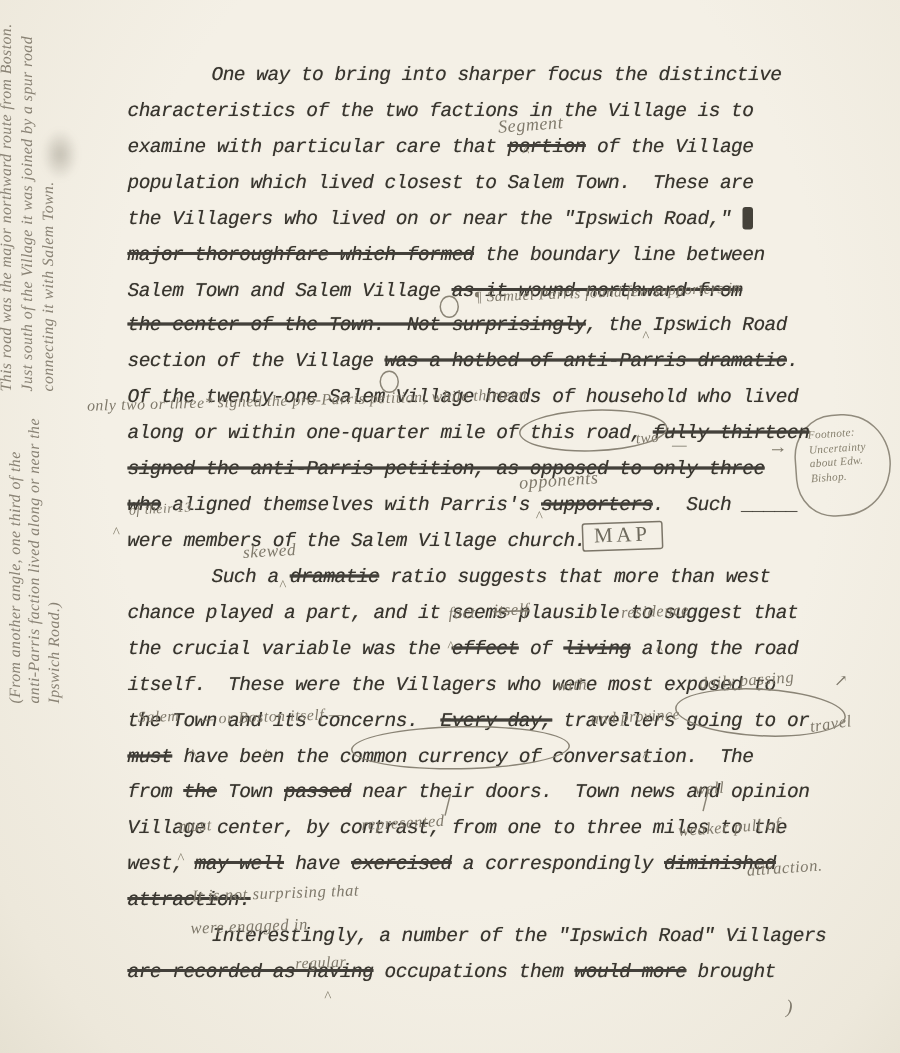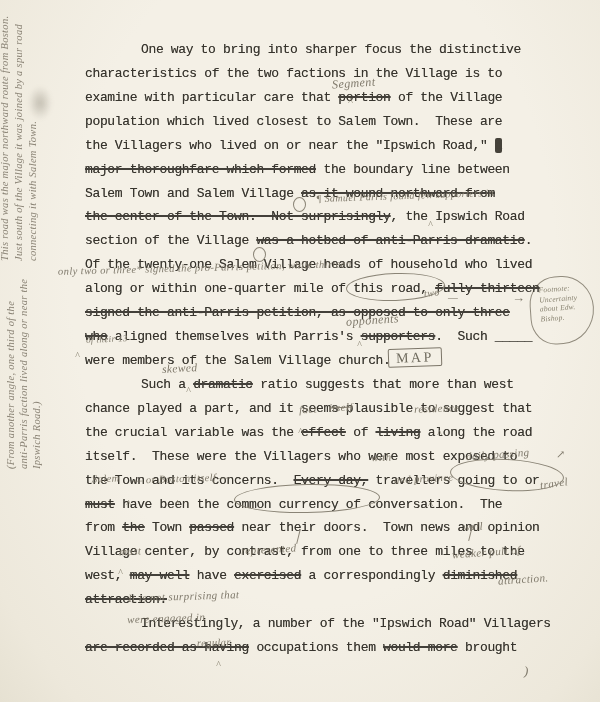--- a/index.html
+++ b/index.html
@@ -8,21 +8,21 @@
     position:relative;width:600px;height:702px;overflow:hidden;
     background:radial-gradient(ellipse at 52% 38%, #f4f0e6 55%, #ede8db 88%, #e6e1d2 100%);
   }
   
   .typescript{
     position:absolute;left:85px;top:38px;width:470px;
     font-family:"Liberation Mono","DejaVu Sans Mono",monospace;
     font-size:13px;letter-spacing:-0.35px;color:#37342d;
     text-shadow:0 0 0.5px rgba(40,38,32,0.55);
   }
-  .tline{height:23.93px;line-height:23.93px;white-space:pre;}
+  .tline{height:23.93px;line-height:23.93px;white-space:pre;font-style:italic;}
   .tline.indent{padding-left:56px;}
   .strike{text-decoration:line-through;text-decoration-thickness:1.7px;text-decoration-color:#43403a;}
   .blot{background:#45423a;color:#45423a;border-radius:2px;text-shadow:none;}
   
   .ann{position:absolute;pointer-events:none;}
   .ann.text,.ann.caret,.ann.box{
     font-family:"Liberation Serif","DejaVu Serif",serif;font-style:italic;
     color:#7f796b;letter-spacing:0.4px;white-space:pre;line-height:1;
   }
   .ann.text.strike{text-decoration:line-through;text-decoration-thickness:1.2px;}

